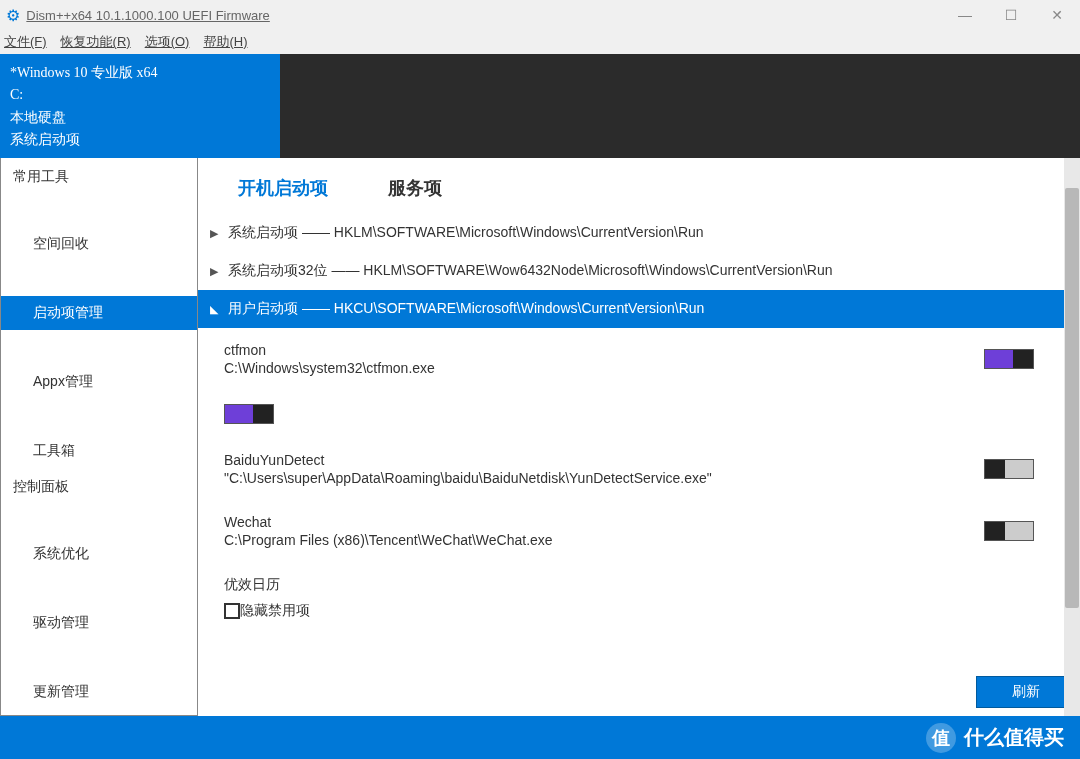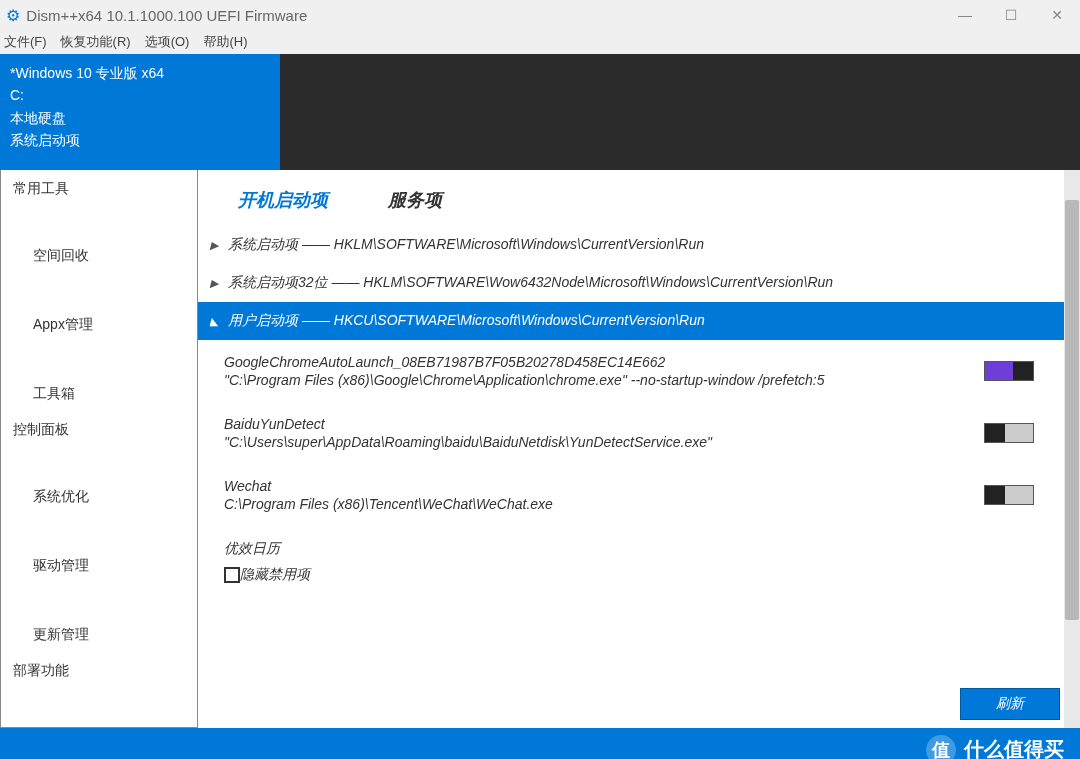--- a/index.html
+++ b/index.html
@@ -1,52 +1,52 @@
 <!DOCTYPE html>
 <html><head>
 <meta charset="utf-8">
 <style>
   * { box-sizing: border-box; margin: 0; padding: 0; }
   body { font-family: "Microsoft YaHei", "Segoe UI", sans-serif; font-size: 14px; color: #333; background: #fff; width: 1080px; height: 759px; overflow: hidden; position: relative; }
   .titlebar { height: 30px; background: #f0f0f0; display: flex; align-items: center; padding-left: 6px; }
   .titlebar .icon { color: #0078d7; font-size: 16px; margin-right: 6px; }
-  .titlebar .title { color: #666; font-size: 15px; flex: 1; }
+  .titlebar .title { color: #666; font-size: 13px; flex: 1; text-decoration: underline; }
   .win-controls { display: flex; height: 100%; }
   .win-btn { width: 46px; display: flex; align-items: center; justify-content: center; color: #888; }
   .menubar { height: 24px; background: #f0f0f0; display: flex; align-items: center; padding-left: 4px; font-size: 13px; color: #444; }
-  .menubar span { margin-right: 14px; }
-  .info-strip { display: flex; height: 116px; }
+  .menubar span { margin-right: 14px; text-decoration: underline; }
+  .info-strip { display: flex; height: 104px; font-family: Liberation Serif, serif; }
   .info-box { background: #0078d7; color: #fff; width: 280px; padding: 8px 10px; font-size: 14px; line-height: 1.6; }
   .info-rest { background: #2b2b2b; flex: 1; }
   .main { display: flex; height: 558px; }
   .sidebar { width: 198px; border: 1px solid #888; border-top: none; background: #fff; overflow-y: auto; }
   .side-group { padding: 10px 12px 6px; font-size: 14px; color: #333; }
   .side-item { padding: 8px 12px 8px 32px; font-size: 14px; color: #333; cursor: pointer; margin-top: 35px; }
   .side-item.active { background: #0078d7; color: #fff; }
-  .content { flex: 1; display: flex; flex-direction: column; position: relative; font-style: italic; }
+  .content { flex: 1; display: flex; flex-direction: column; position: relative; }
   .tabs { display: flex; align-items: center; padding: 18px 20px 14px 40px; gap: 60px; font-size: 18px; }
   .tab-active { color: #0078d7; font-weight: bold; }
   .tab-inactive { color: #333; font-weight: bold; }
   .list-area { flex: 1; overflow-y: auto; position: relative; }
   .group-row { display: flex; align-items: center; padding: 10px 12px; font-size: 14px; cursor: pointer; }
   .group-row .arrow { width: 10px; margin-right: 8px; font-size: 11px; color: #555; }
   .group-row.expanded { background: #0078d7; color: #fff; }
   .group-row.expanded .arrow { color: #fff; }
   .entry { display: flex; align-items: center; padding: 14px 18px 14px 26px; font-size: 14px; }
   .entry .txt { flex: 1; }
   .entry .name { color: #333; }
   .entry .path { color: #333; margin-top: 2px; }
   .toggle { width: 50px; height: 20px; background: #ccc; border: 1px solid #555; position: relative; margin-right: 12px; }
   .toggle .knob { position: absolute; top: 0; width: 20px; height: 18px; background: #222; }
   .toggle.on .knob { right: 0; background: #222; }
   .toggle.on { background: #6e3fd8; }
   .toggle.off .knob { left: 0; }
   .bottom-row { display: flex; align-items: center; padding: 6px 12px 6px 26px; }
   .checkbox { width: 16px; height: 16px; border: 2px solid #333; }
-  .refresh-btn { position: absolute; right: 20px; bottom: 8px; width: 100px; height: 32px; background: #0078d7; color: #fff; border: 1px solid #005a9e; display: flex; align-items: center; justify-content: center; font-size: 14px; }
+  .refresh-btn { position: absolute; right: 4px; bottom: 8px; width: 100px; height: 32px; background: #0078d7; color: #fff; border: 1px solid #005a9e; display: flex; align-items: center; justify-content: center; font-size: 14px; }
   .scrollbar-fake { position: absolute; right: 0; top: 0; width: 16px; height: 100%; background: #e8e8e8; }
   .scrollbar-thumb { position: absolute; top: 30px; width: 14px; left: 1px; height: 420px; background: #b8b8b8; border-radius: 2px; }
   .footer { height: 43px; background: #0078d7; display: flex; align-items: center; justify-content: flex-end; padding-right: 16px; color: #fff; font-size: 20px; font-weight: bold; gap: 8px; }
   .footer-badge { width: 30px; height: 30px; border-radius: 50%; background: rgba(255,255,255,0.25); display: flex; align-items: center; justify-content: center; font-size: 18px; }
   .content-inner { position: relative; height: 100%; padding-right: 16px; }
 </style>
 </head>
 <body>
 
 <div class="titlebar">
@@ -74,20 +74,21 @@
     <div>系统启动项</div>
   </div>
   <div class="info-rest"></div>
 </div>
 
 <div class="main">
 
   <div class="sidebar">
     <div class="side-group">常用工具</div>
     <div class="side-item">空间回收</div>
+    <div class="side-item active">启动项管理</div>
     <div class="side-item">Appx管理</div>
     <div class="side-item">工具箱</div>
     <div class="side-group">控制面板</div>
     <div class="side-item">系统优化</div>
     <div class="side-item">驱动管理</div>
     <div class="side-item">更新管理</div>
     <div class="side-group">部署功能</div>
     <div class="side-item">文件关联</div>
     <div class="side-item">预应答</div>
   </div>
@@ -107,26 +108,31 @@
         </div>
         <div class="group-row">
           <span class="arrow">▶</span>
           <span>系统启动项32位 —— HKLM\SOFTWARE\Wow6432Node\Microsoft\Windows\CurrentVersion\Run</span>
         </div>
         <div class="group-row expanded">
           <span class="arrow">◣</span>
           <span>用户启动项 —— HKCU\SOFTWARE\Microsoft\Windows\CurrentVersion\Run</span>
         </div>
 
+        <div class="entry">
+          <div class="txt">
+            <div class="name">ctfmon</div>
+            <div class="path">C:\Windows\system32\ctfmon.exe</div>
+          </div>
+          <div class="toggle on">
+              <div class="knob"></div>
+            </div>
+        </div>
 
         <div class="entry">
-          <div class="txt">
-            <div class="name">GoogleChromeAutoLaunch_08EB71987B7F05B20278D458EC14E662</div>
-            <div class="path">"C:\Program Files (x86)\Google\Chrome\Application\chrome.exe" --no-startup-window /prefetch:5</div>
-          </div>
           <div class="toggle on">
               <div class="knob"></div>
             </div>
         </div>
 
         <div class="entry">
           <div class="txt">
             <div class="name">BaiduYunDetect</div>
             <div class="path">"C:\Users\super\AppData\Roaming\baidu\BaiduNetdisk\YunDetectService.exe"</div>
           </div>

